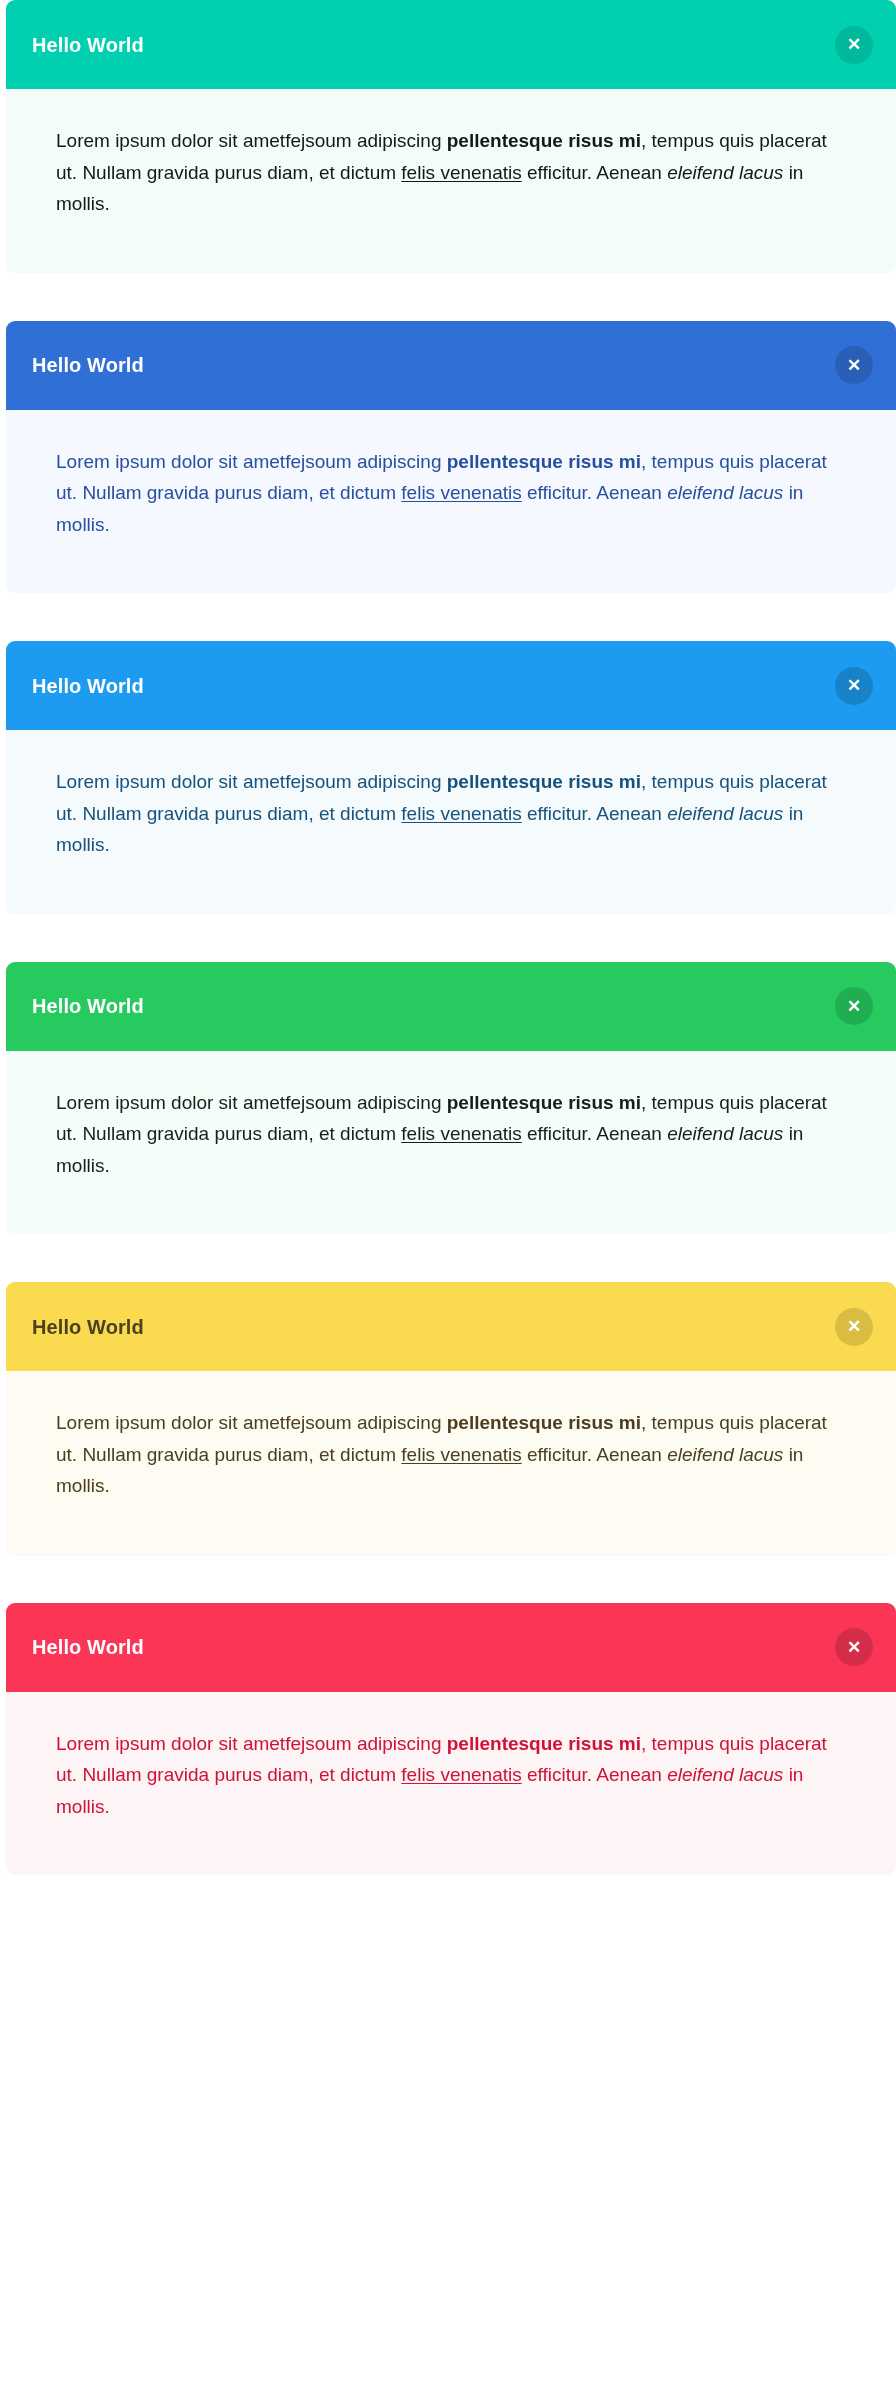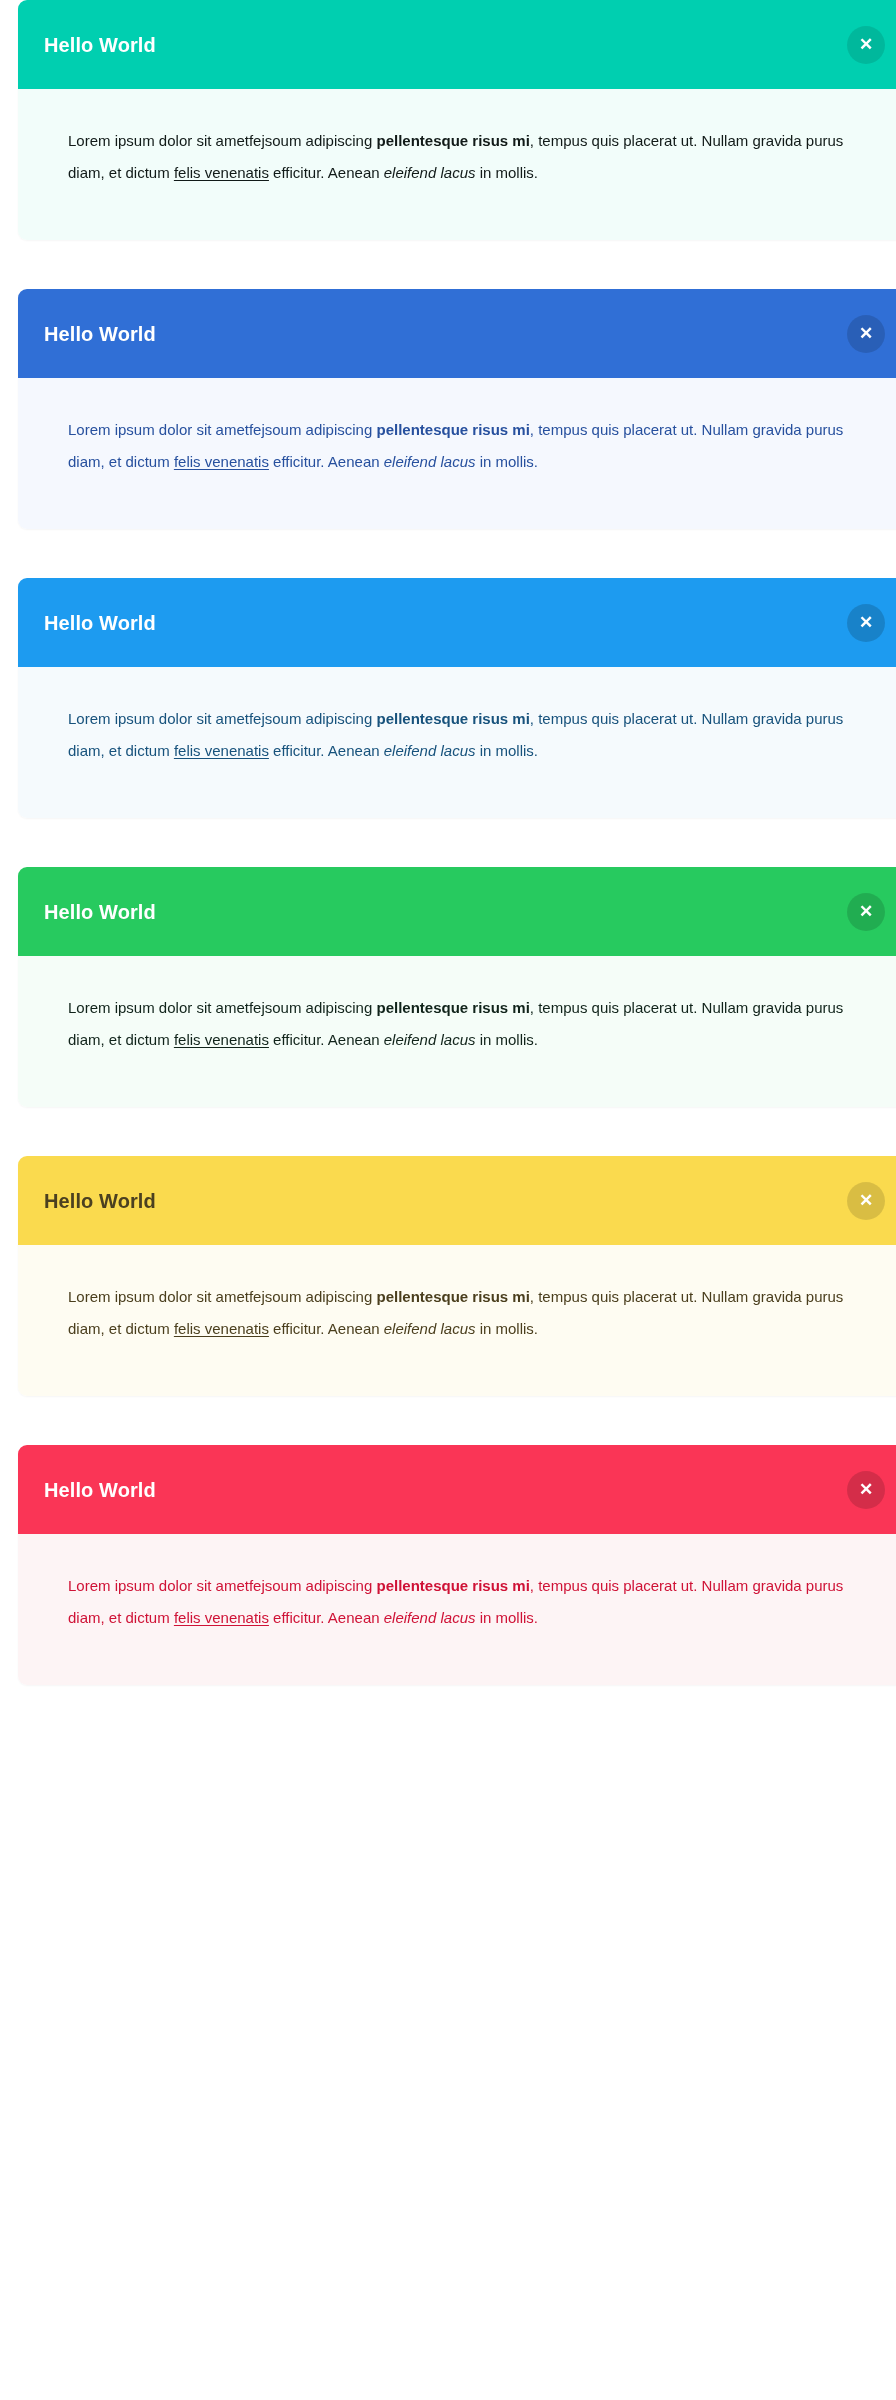--- a/index.html
+++ b/index.html
@@ -11,21 +11,21 @@
   body {
     width: 896px;
     height: 2400px;
     overflow: hidden;
     font-family: "Liberation Sans", sans-serif;
     -webkit-font-smoothing: antialiased;
   }
 
   .alert-stack {
     width: 896px;
-    padding: 0 18px;
+    padding: 0 6px;
     display: block;
   }
 
   .alert-card {
     width: 890px;
     border-radius: 9px;
     overflow: hidden;
     margin-bottom: 49px;
     box-shadow: 0 1px 2px rgba(0,0,0,0.04);
   }
@@ -66,21 +66,21 @@
   .close-button .x-glyph {
     display: block;
     font-size: 17px;
     font-weight: bold;
     line-height: 1;
     color: #ffffff;
   }
 
   .alert-body {
     padding: 36px 50px 52px 50px;
-    font-size: 15px;
+    font-size: 19px;
     line-height: 31.5px;
   }
   .alert-body p {
     margin: 0;
   }
   .alert-body b { font-weight: bold; }
   .alert-body i { font-style: italic; }
   .alert-body a {
     color: inherit;
     text-decoration: underline;

